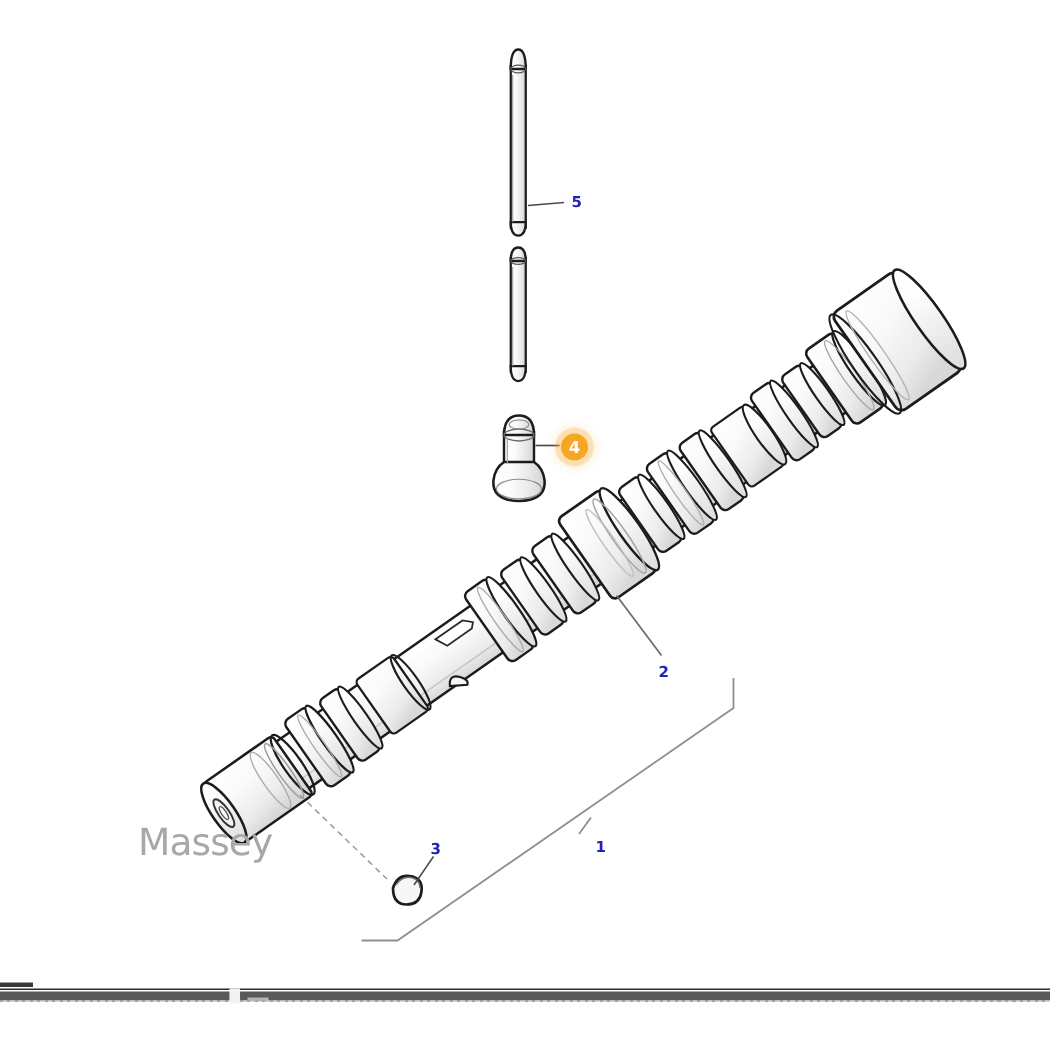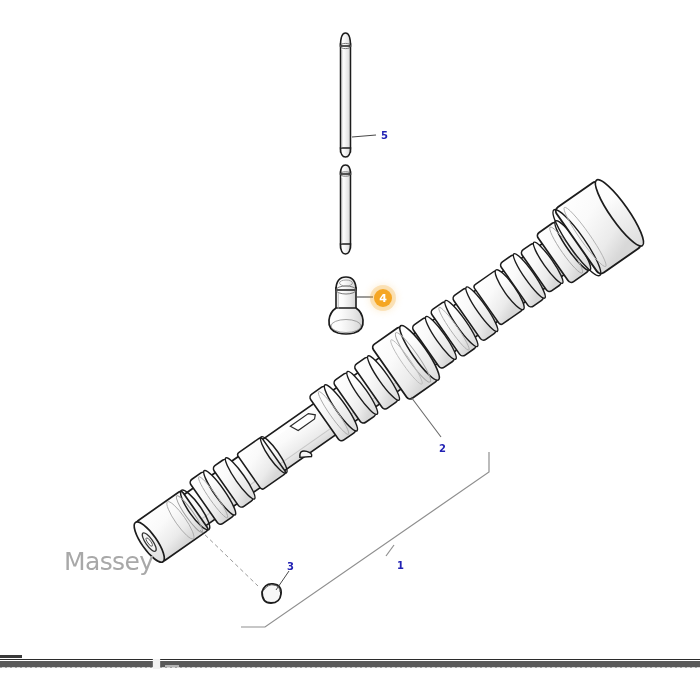--- a/index.html
+++ b/index.html
@@ -41,20 +41,21 @@
     line-height: 1.0;
   }
   #watermark .wm-line1 {
     font-family: "DejaVu Sans", sans-serif;
     font-size: 25px;
     font-weight: 400;
     color: #a8a8a8;
     letter-spacing: -0.6px;
     display: block;
     height: 22px;
+    margin-left: 28px;
   }
   #watermark .wm-line2 {
     display: block;
     font-family: "DejaVu Sans", sans-serif;
     font-size: 25px;
     font-weight: 700;
     letter-spacing: -0.8px;
     margin-top: 1px;
   }
   #watermark .wm-tractor { color: #e01a1a; }

